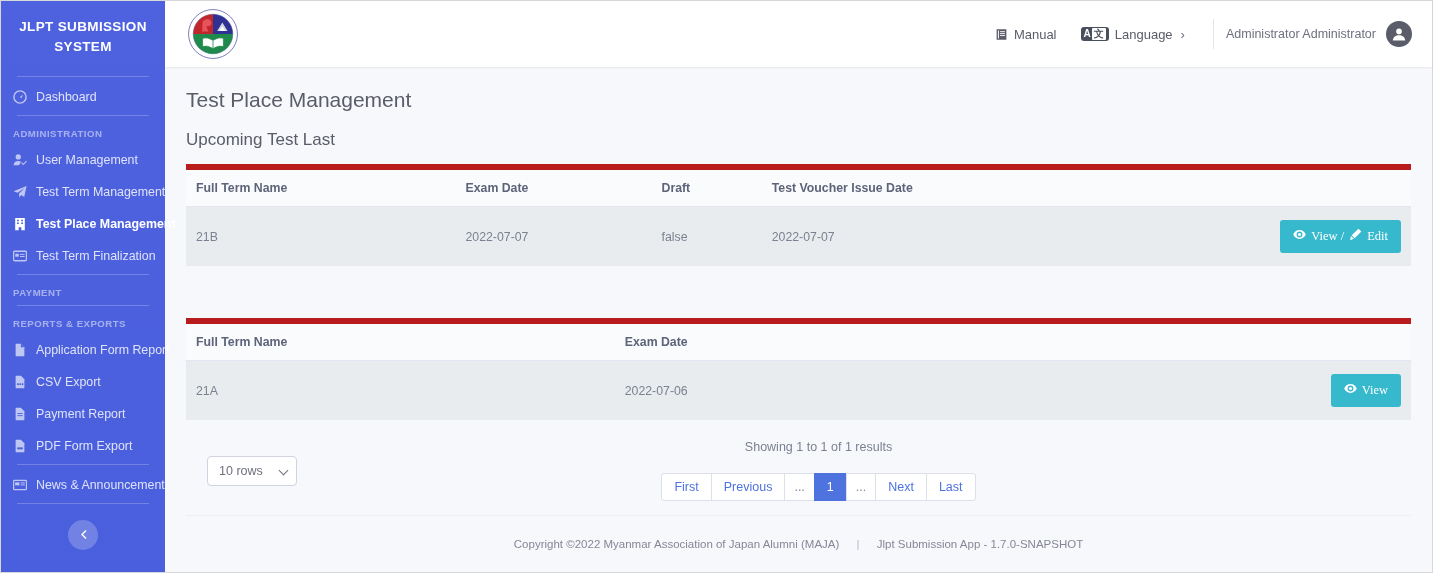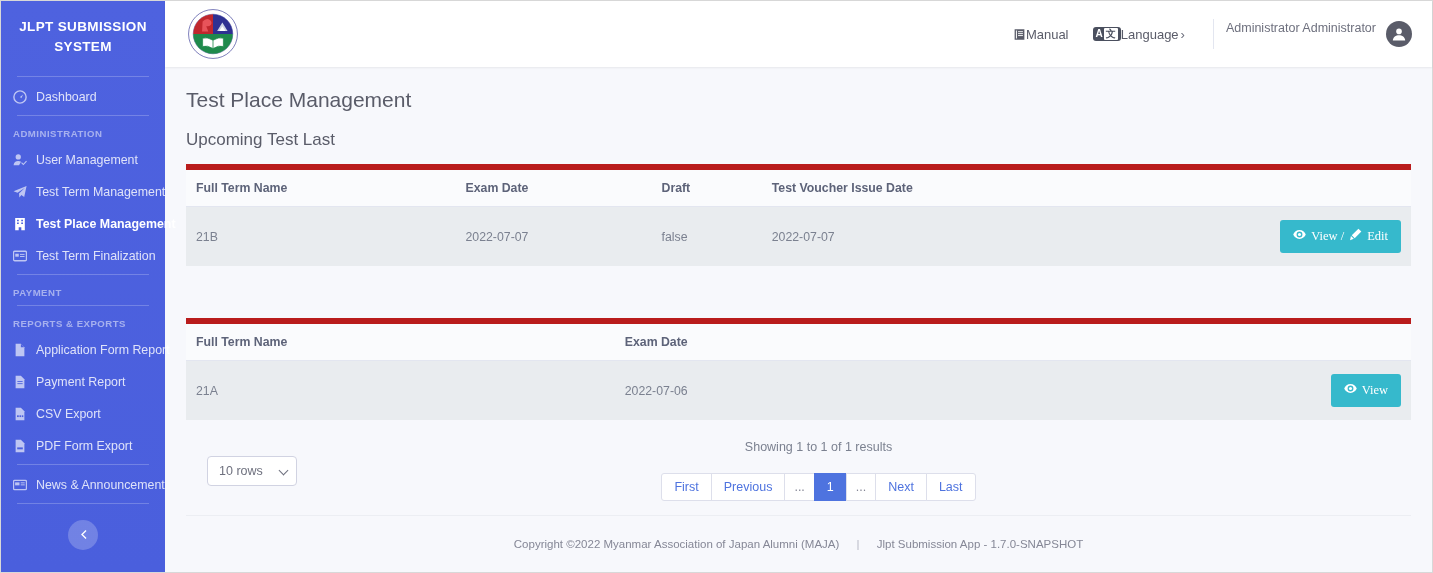--- a/index.html
+++ b/index.html
@@ -66,35 +66,35 @@
   .topbar {
     height: 66px; flex: 0 0 66px; background: #fff;
     display: flex; align-items: center;
     padding: 0 16px 0 22px;
     box-shadow: 0 1px 2px rgba(0,0,0,.07);
     position: relative; z-index: 3;
   }
   .logo { width: 52px; height: 52px; flex: 0 0 52px; }
   .topbar-spacer { flex: 1; }
   .top-link {
-    display: flex; align-items: center; gap: 0;
+    display: flex; align-items: center; gap: 6px;
     font-size: 13px; color: #5a5c69; text-decoration: none;
     padding: 0 12px; cursor: pointer; text-align: center;
   }
   .top-link .glyph { display: inline-flex; }
   .lang-badge {
     display: inline-flex; align-items: center; justify-content: center;
     gap: 1px; background: #4a4f5e; color: #fff;
     border-radius: 3px; padding: 1px 3px; font-size: 10px;
     font-weight: bold; line-height: 1.25;
   }
   .lang-badge i { font-style: normal; background: #fff; color: #4a4f5e; padding: 0 2px; border-radius: 1px; }
   .chev-r { font-size: 13px; color: #6e707e; margin-left: 2px; }
   .top-sep { width: 1px; height: 30px; background: #e3e6f0; margin: 0 12px 0 16px; }
-  .user-box { display: flex; gap: 10px; padding-right: 4px; cursor: pointer; }
+  .user-box { display: flex; align-items: center; gap: 10px; padding-right: 4px; cursor: pointer; }
   .user-name { font-size: 12.5px; color: #6e707e; }
   .avatar {
     width: 26px; height: 26px; border-radius: 50%;
     background: #5a5c69; display: flex; align-items: center; justify-content: center;
   }
   .avatar svg { width: 16px; height: 16px; fill: #fff; }
 
   .content { flex: 1; padding: 16px 21px 0; overflow: hidden; }
   .page-title { font-size: 21px; color: #5a5c69; font-weight: normal; margin: 5px 0 18px; }
   .section-title { font-size: 17px; color: #5a5c69; font-weight: normal; margin: 0 0 14px; }
@@ -236,37 +236,37 @@
             <path d="M9 .8v4h4" fill="#4e62df"></path>
           </svg>
       </span>
       <span>Application Form Report</span>
     </a>
 
     <a class="nav-item">
       <span class="ico">
         <svg viewBox="0 0 16 16">
             <path d="M3 .8h6l4 4v10.4H3z" fill="currentColor"></path>
-            <rect x="5" y="7" width="6" height="1" fill="#4e62df"></rect>
-            <rect x="5" y="9.4" width="6" height="1" fill="#4e62df"></rect>
-          </svg>
-      </span>
-      <span>Payment Report</span>
-    </a>
-
-    <a class="nav-item">
-      <span class="ico">
-        <svg viewBox="0 0 16 16">
-            <path d="M3 .8h6l4 4v10.4H3z" fill="currentColor"></path>
             <rect x="4.6" y="9.5" width="2" height="2" fill="#4e62df"></rect>
             <rect x="7.4" y="9.5" width="2" height="2" fill="#4e62df"></rect>
             <rect x="10.2" y="9.5" width="1.6" height="2" fill="#4e62df"></rect>
           </svg>
       </span>
       <span>CSV Export</span>
+    </a>
+
+    <a class="nav-item">
+      <span class="ico">
+        <svg viewBox="0 0 16 16">
+            <path d="M3 .8h6l4 4v10.4H3z" fill="currentColor"></path>
+            <rect x="5" y="7" width="6" height="1" fill="#4e62df"></rect>
+            <rect x="5" y="9.4" width="6" height="1" fill="#4e62df"></rect>
+          </svg>
+      </span>
+      <span>Payment Report</span>
     </a>
 
     <a class="nav-item">
       <span class="ico">
         <svg viewBox="0 0 16 16">
             <path d="M3 .8h6l4 4v10.4H3z" fill="currentColor"></path>
             <rect x="4.8" y="9.6" width="6.4" height="2.2" fill="#4e62df"></rect>
           </svg>
       </span>
       <span>PDF Form Export</span>

